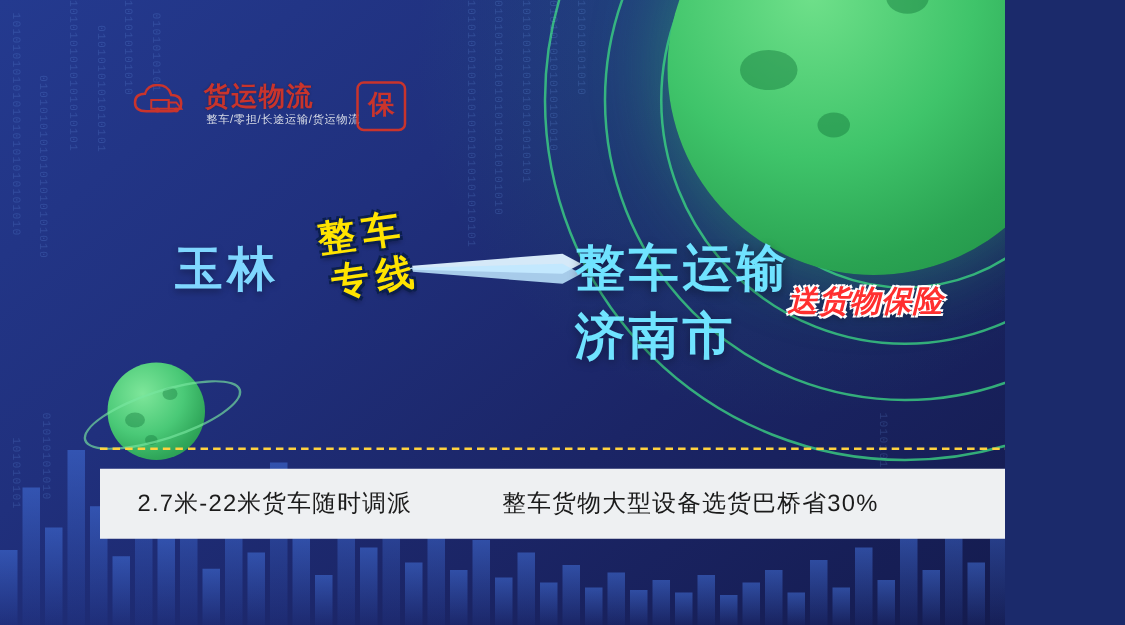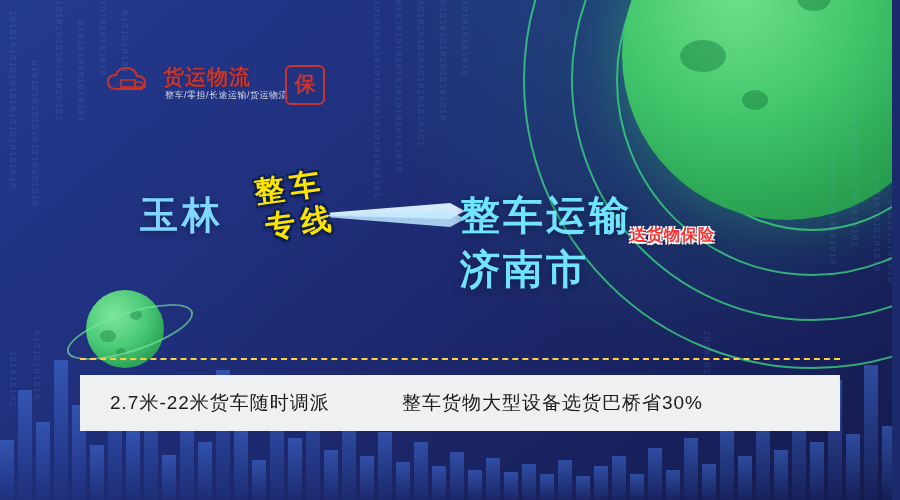--- a/index.html
+++ b/index.html
@@ -2,21 +2,21 @@
 <html><head>
 <meta charset="utf-8">
 <style>
   html,body{margin:0;padding:0;}
   body{
     width:900px;height:500px;overflow:hidden;
     font-family:"Liberation Sans","DejaVu Sans",sans-serif;
     background:#1b2a6b;
   }
   #stage{
-    position:relative;width:892px;height:500px;overflow:hidden;
+    position:relative;width:804px;height:500px;overflow:hidden;
     background:
       radial-gradient(circle at 78% 8%, rgba(40,190,120,0.20) 0%, rgba(40,190,120,0.0) 38%),
       linear-gradient(140deg,#243a8f 0%,#20307d 35%,#1b2566 65%,#141b4e 100%);
   }
 
   
   .binstrip{
     position:absolute;
     color:rgba(120,180,255,0.18);
     font-family:"Liberation Mono","DejaVu Sans Mono",monospace;
@@ -90,23 +90,24 @@
       0 3px 4px rgba(0,0,0,0.45);
     white-space:nowrap;
   }
   .badge-yellow .ln2{padding-left:6px;}
 
   
   .arrow{position:absolute;left:300px;top:185px;width:220px;height:60px;}
 
   
   .insurance{
-    position:absolute;left:630px;top:225px;font-size:16px;font-weight:bold;color:#ff2f2f;letter-spacing:1px;
+    position:absolute;left:630px;top:225px;font-size:24px;font-weight:bold;color:#ff2f2f;letter-spacing:1px;
     text-shadow:-1.5px -1.5px 0 #fff,1.5px -1.5px 0 #fff,-1.5px 1.5px 0 #fff,1.5px 1.5px 0 #fff,0 3px 5px rgba(0,0,0,0.35);
     white-space:nowrap;
+    font-style:italic;
   }
 
   
   .dashline{
     position:absolute;left:80px;top:358px;width:760px;height:0;border-top:2px dashed #ffd23f;
   }
   .infobar{
     position:absolute;left:80px;top:375px;width:760px;height:56px;background:#eef0f2;
     display:flex;align-items:center;
   }

